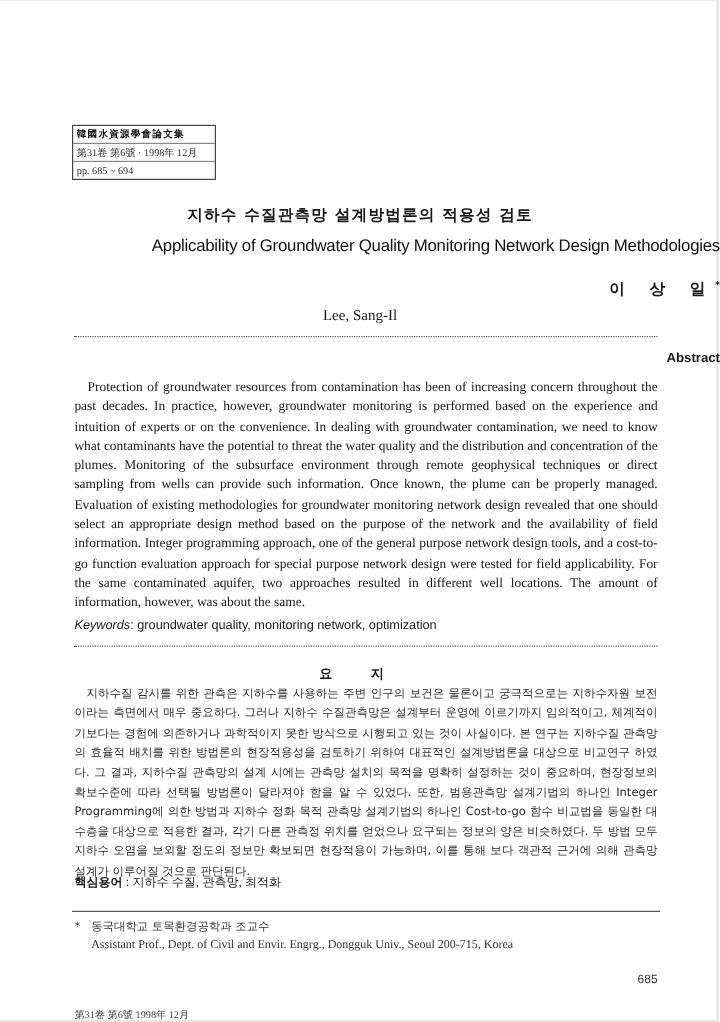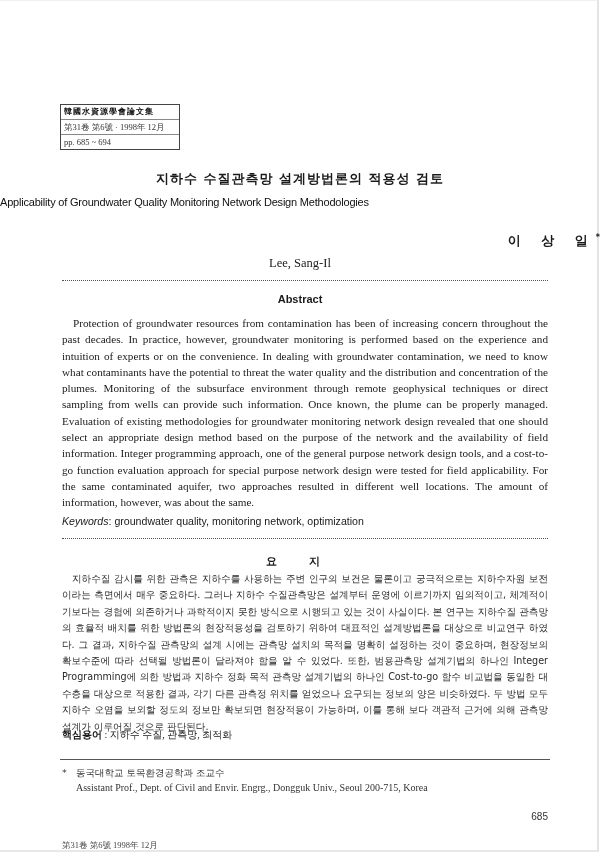--- a/index.html
+++ b/index.html
@@ -18,57 +18,57 @@
       border: 1px solid #444;
       font-size: 8.5px; line-height: 12px;
     }
     .journal-box div { padding: 1px 3px; border-top: 1px solid #888; color: #333; white-space: nowrap; }
     .journal-box div:first-child { border-top: none; font-weight: bold; font-family: "DejaVu Sans", sans-serif; letter-spacing: 1px; color: #111; font-size: 8px; }
     .title-ko {
       position: absolute; left: 0; width: 600px; top: 170px; text-align: center;
       font-family: "DejaVu Sans", sans-serif; font-weight: bold; font-size: 13px; letter-spacing: 1px;
     }
     .title-en {
-      position: absolute; left: 0; width: 600px; top: 196px; text-align: left;
-      font-family: "Liberation Sans", sans-serif; font-size: 11px; letter-spacing: -0.2px; color: #111;
+      position: absolute; left: 0; width: 600px; top: 196px; text-align: right;
+      font-family: "Liberation Sans", sans-serif; font-size: 14px; letter-spacing: -0.2px; color: #111;
     }
     .author-ko {
       position: absolute; left: 0; width: 600px; top: 232px; text-align: right;
       font-family: "DejaVu Sans", sans-serif; font-weight: bold; font-size: 13px; letter-spacing: 8px;
     }
     .author-ko sup { font-size: 8px; letter-spacing: 0; }
     .author-en {
       position: absolute; left: 0; width: 600px; top: 256px; text-align: center; font-size: 12.5px;
     }
     .dotline {
       position: absolute; left: 62px; width: 486px; height: 0;
       border-top: 1px dotted #555;
     }
     .sec-heading {
-      position: absolute; left: 0; width: 600px; text-align: center;
+      position: absolute; left: 0; width: 600px; text-align: right;
       font-family: "Liberation Sans", sans-serif; font-size: 11px; font-weight: bold;
     }
     .abstract-text {
       position: absolute; left: 62px; width: 486px; top: 315px;
       font-size: 11.2px; line-height: 16.3px; text-align: justify; text-indent: 11px;
     }
     .keywords {
       position: absolute; left: 62px; top: 515px; font-family: "Liberation Sans", sans-serif; font-size: 10.6px;
     }
     .keywords .kw-label { font-style: italic; }
     .yoji-heading {
       position: absolute; left: 0; width: 600px; top: 554px; text-align: center;
       font-family: "DejaVu Sans", sans-serif; font-weight: bold; font-size: 11px; letter-spacing: 14px;
     }
     .yoji-text {
       position: absolute; left: 62px; width: 486px; top: 571px;
       font-family: "DejaVu Sans", sans-serif; font-size: 9.6px; line-height: 16.4px; text-align: justify; text-indent: 10px; color: #2a2a2a;
     }
     .keywords-ko {
-      position: absolute; left: 62px; top: 728px; font-family: Liberation Serif, serif; font-size: 10px;
+      position: absolute; left: 62px; top: 728px; font-family: Liberation Sans, sans-serif; font-size: 10px;
     }
     .keywords-ko .kw-label { font-weight: bold; }
     .footnote-rule {
       position: absolute; left: 60px; width: 490px; top: 759px; height: 0; border-top: 1px solid #555;
     }
     .footnote {
       position: absolute; left: 62px; top: 765px; font-size: 10px; line-height: 15px;
     }
     .footnote .fn-ko { font-family: "DejaVu Sans", sans-serif; font-size: 9.5px; color: #333; }
     .footnote .fn-ko .star { display: inline-block; width: 14px; }

